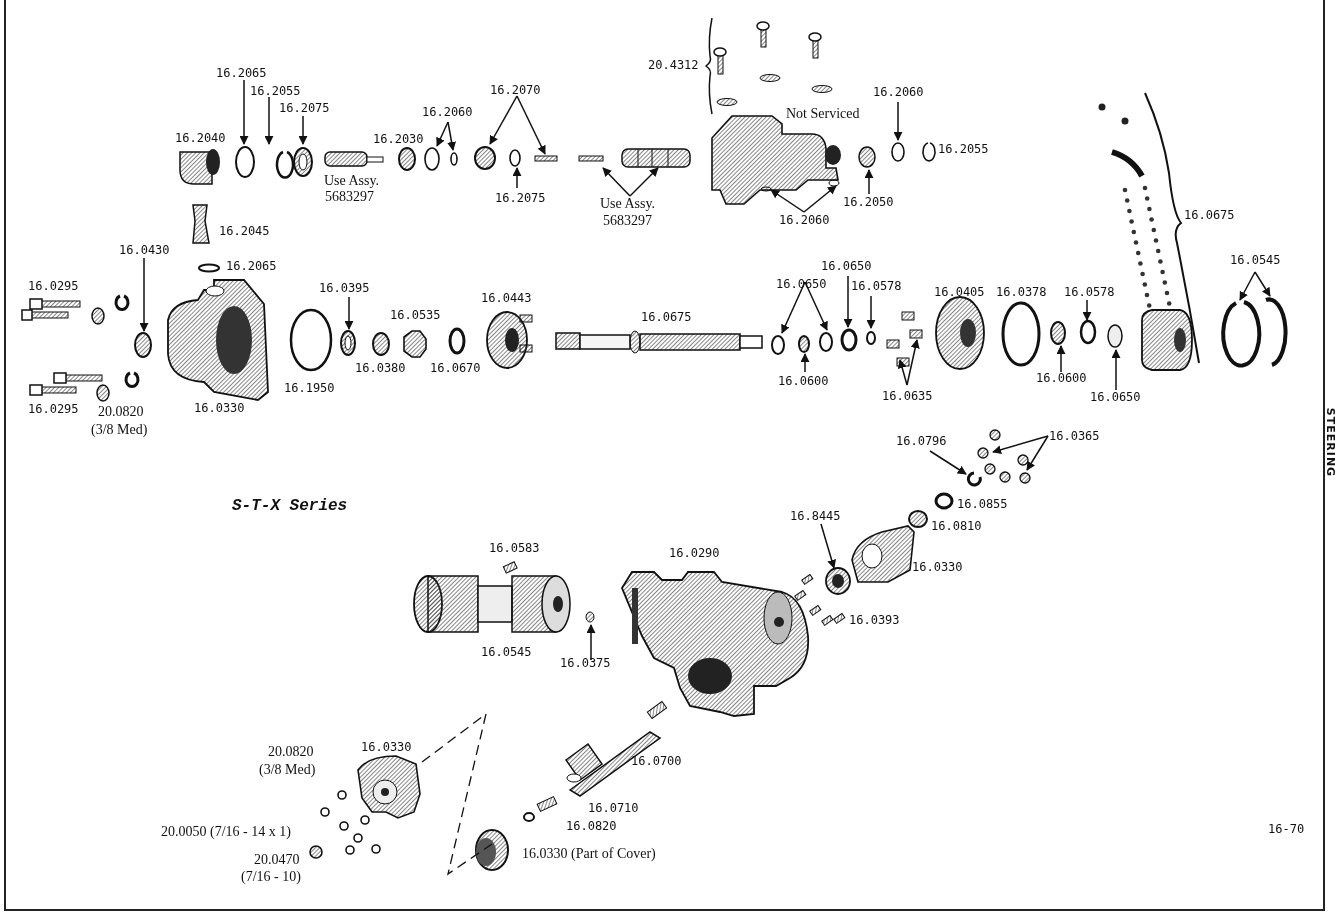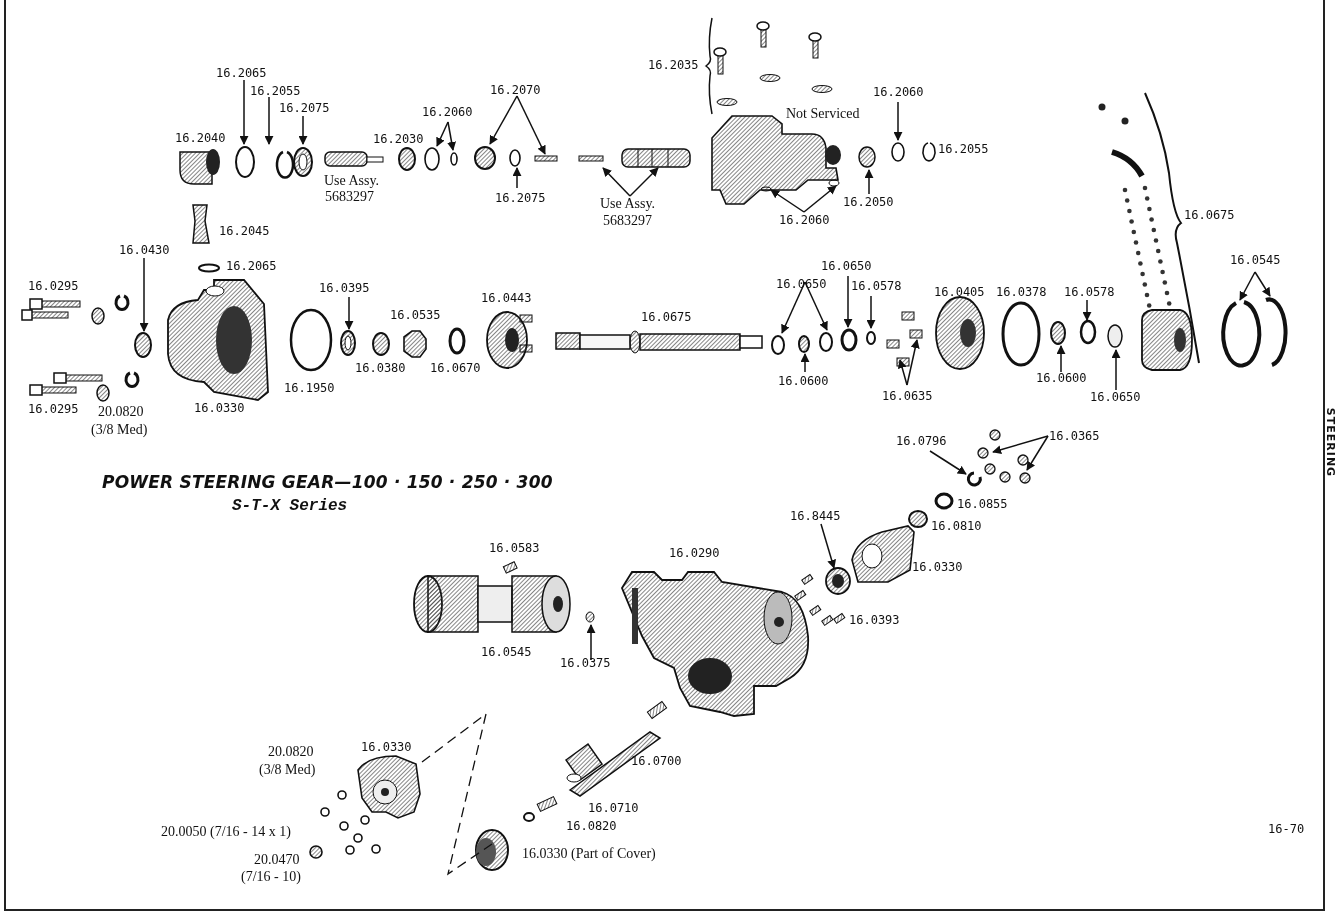--- a/index.html
+++ b/index.html
@@ -316,21 +316,21 @@
   <div class="lbl" style="left:279px;top:102px">16.2075</div>
   <div class="lbl" style="left:175px;top:132px">16.2040</div>
   <div class="note" style="left:324px;top:173px">Use Assy.</div>
   <div class="note" style="left:325px;top:189px">5683297</div>
   <div class="lbl" style="left:373px;top:133px">16.2030</div>
   <div class="lbl" style="left:422px;top:106px">16.2060</div>
   <div class="lbl" style="left:490px;top:84px">16.2070</div>
   <div class="lbl" style="left:495px;top:192px">16.2075</div>
   <div class="note" style="left:600px;top:196px">Use Assy.</div>
   <div class="note" style="left:603px;top:213px">5683297</div>
-  <div class="lbl" style="left:648px;top:59px">16.2035</div>
+  <div class="lbl" style="left:648px;top:59px">20.4312</div>
   <div class="note" style="left:786px;top:106px">Not Serviced</div>
   <div class="lbl" style="left:873px;top:86px">16.2060</div>
   <div class="lbl" style="left:938px;top:143px">16.2055</div>
   <div class="lbl" style="left:843px;top:196px">16.2050</div>
   <div class="lbl" style="left:779px;top:214px">16.2060</div>
   <div class="lbl" style="left:219px;top:225px">16.2045</div>
   <div class="lbl" style="left:226px;top:260px">16.2065</div>
 
   <div class="lbl" style="left:119px;top:244px">16.0430</div>
   <div class="lbl" style="left:28px;top:280px">16.0295</div>
@@ -351,21 +351,20 @@
   <div class="lbl" style="left:778px;top:375px">16.0600</div>
   <div class="lbl" style="left:882px;top:390px">16.0635</div>
   <div class="lbl" style="left:934px;top:286px">16.0405</div>
   <div class="lbl" style="left:996px;top:286px">16.0378</div>
   <div class="lbl" style="left:1064px;top:286px">16.0578</div>
   <div class="lbl" style="left:1036px;top:372px">16.0600</div>
   <div class="lbl" style="left:1090px;top:391px">16.0650</div>
   <div class="lbl" style="left:1184px;top:209px">16.0675</div>
   <div class="lbl" style="left:1230px;top:254px">16.0545</div>
 
-  <div class="title">POWER STEERING GEAR—100 · 150 · 250 · 300</div>
   <div class="subtitle">S-T-X Series</div>
 
   <div class="lbl" style="left:896px;top:435px">16.0796</div>
   <div class="lbl" style="left:1049px;top:430px">16.0365</div>
   <div class="lbl" style="left:957px;top:498px">16.0855</div>
   <div class="lbl" style="left:931px;top:520px">16.0810</div>
   <div class="lbl" style="left:790px;top:510px">16.8445</div>
   <div class="lbl" style="left:912px;top:561px">16.0330</div>
   <div class="lbl" style="left:849px;top:614px">16.0393</div>
   <div class="lbl" style="left:489px;top:542px">16.0583</div>

